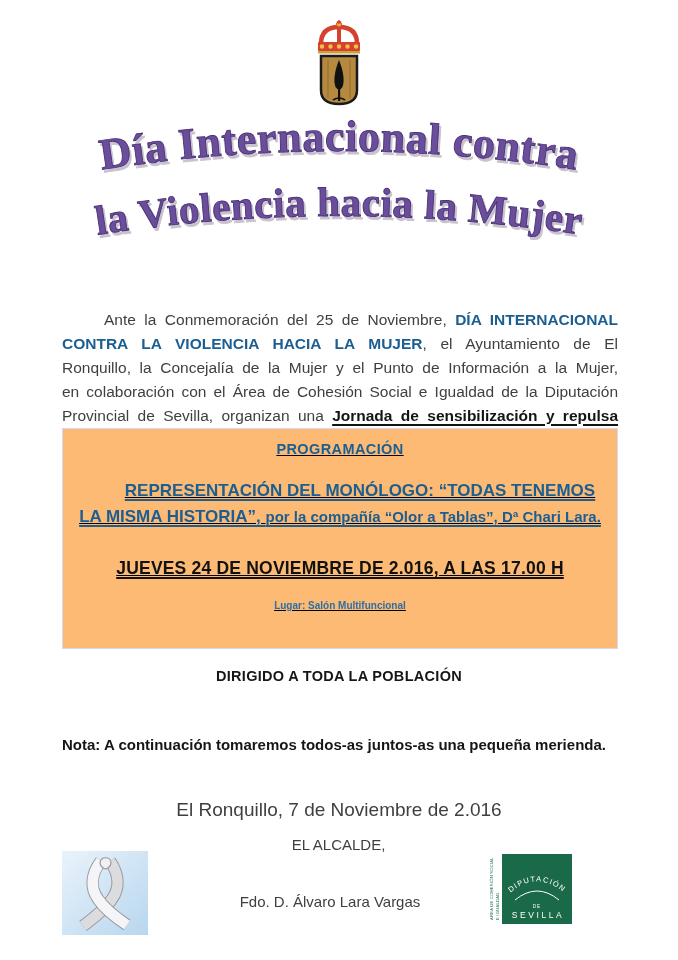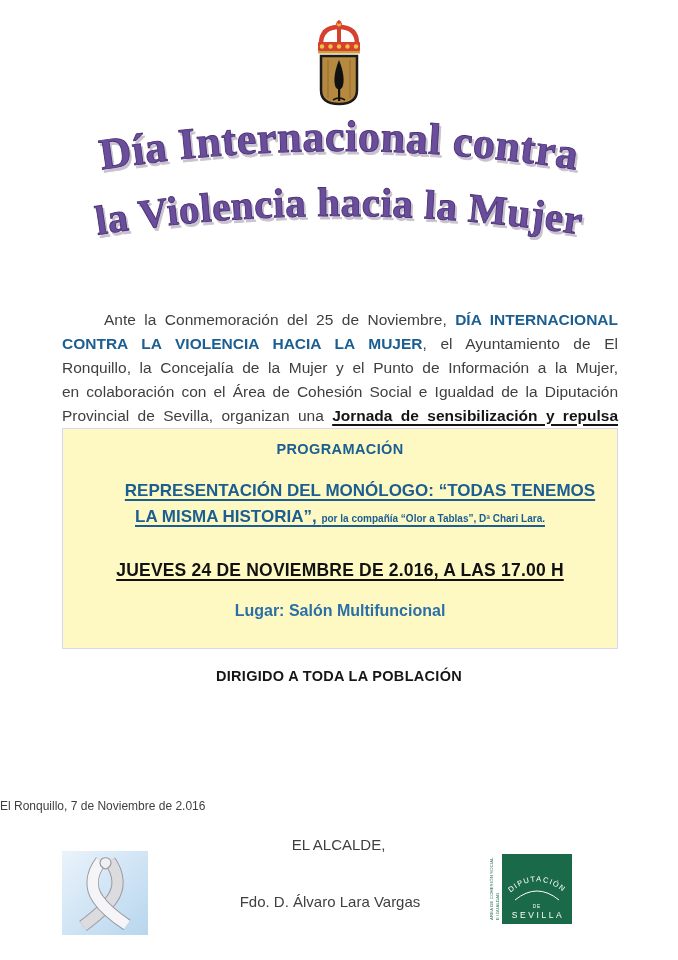--- a/index.html
+++ b/index.html
@@ -28,54 +28,55 @@
   }
   .seg-blue { color:#1b5e92; font-weight:bold; }
   .seg-bu {
     color:#141414; font-weight:bold;
     text-decoration:underline; text-decoration-thickness:2px; text-underline-offset:3px;
   }
 
   
   .program-box {
     position:absolute; left:62px; top:428px; width:556px; height:221px;
-    background:#fef9c3; border:1px solid #d9d6f2; box-sizing:border-box;
+    background:#fdba74; border:1px solid #d9d6f2; box-sizing:border-box;
     text-align:center;
+    text-decoration:underline;
   }
   .program-heading {
     margin-top:12px; font-size:14.5px; font-weight:bold; color:#1b5e92; letter-spacing:0.4px;
   }
   .event-title {
     margin:21px auto 0; width:534px; font-weight:bold; color:#1b5e92;
     text-indent:40px; line-height:26px;
   }
   .event-main {
     font-size:17px;
     text-decoration:underline; text-decoration-thickness:1.8px; text-underline-offset:3px;
   }
   .event-sub {
-    font-size:10px;
+    font-size:15px;
     text-decoration:underline; text-decoration-thickness:1.6px; text-underline-offset:3px;
   }
   .event-datetime {
     margin-top:28px; font-size:17.5px; font-weight:bold; color:#111111; letter-spacing:0.2px;
     text-decoration:underline; text-decoration-thickness:2px; text-underline-offset:3px;
   }
-  .event-location { margin-top:21px; font-size:16px; font-weight:bold; color:#2a6fa8; }
+  .event-location { margin-top:21px; font-size:10px; font-weight:bold; color:#2a6fa8; }
 
   
   .audience {
     position:absolute; top:668px; left:0; width:678px; text-align:center;
     font-size:14.5px; font-weight:bold; color:#161616; letter-spacing:0.3px;
   }
   .note {
     position:absolute; top:736px; left:62px; width:556px;
     font-size:15px; font-weight:bold; color:#161616;
   }
-  .place-date { position:absolute; top:799px; left:0; width:678px; text-align:left; font-size:12px; color:#3f3f3f; }
+  .place-date { position:absolute; top:799px; left:0; width:678px; text-align:center; font-size:19px; color:#3f3f3f; }
   .signer-title { position:absolute; top:836px; left:0; width:677px; text-align:center; font-size:15px; color:#3f3f3f; }
   .signature  { position:absolute; top:893px; left:0; width:660px; text-align:center; font-size:15px; color:#3f3f3f; }
 
   
   .ribbon   { position:absolute; left:62px;  top:851px; width:86px; height:84px; }
   .dip-logo { position:absolute; left:488px; top:854px; width:84px; height:70px; }
   .dip-logo .v-text { font-size:4.2px; fill:#1a6a4a; letter-spacing:0.2px; }
   .dip-logo .arc-word { font-size:7.5px; fill:#ffffff; letter-spacing:1.3px; }
   .dip-logo .de-word  { font-size:4.6px; fill:#ffffff; letter-spacing:1px; }
   .dip-logo .sev-word { font-size:8.5px; fill:#ffffff; letter-spacing:2.6px; }
@@ -128,20 +129,21 @@
 
   <div class="program-box">
     <div class="program-heading">PROGRAMACIÓN</div>
     <div class="event-title"><span class="event-main">REPRESENTACIÓN DEL MONÓLOGO: “TODAS TENEMOS LA MISMA HISTORIA”, </span><span class="event-sub">por la compañía “Olor a Tablas”, Dª Chari Lara.</span></div>
     <div class="event-datetime">JUEVES 24 DE NOVIEMBRE DE 2.016, A LAS 17.00 H</div>
     <div class="event-location">Lugar: Salón Multifuncional</div>
   </div>
 
   <div class="audience">DIRIGIDO A TODA LA POBLACIÓN</div>
 
+  <div class="note">Nota: A continuación tomaremos todos-as juntos-as una pequeña merienda.</div>
 
   <div class="place-date">El Ronquillo, 7 de Noviembre de 2.016</div>
   <div class="signer-title">EL ALCALDE,</div>
   <div class="signature">Fdo. D. Álvaro Lara Vargas</div>
 
   <div class="ribbon">
     <svg viewBox="0 0 86 84" width="86" height="84">
       <defs>
         <linearGradient id="skybg" x1="0" y1="0" x2="1" y2="1">
           <stop offset="0" stop-color="#eaf3fb"></stop>

